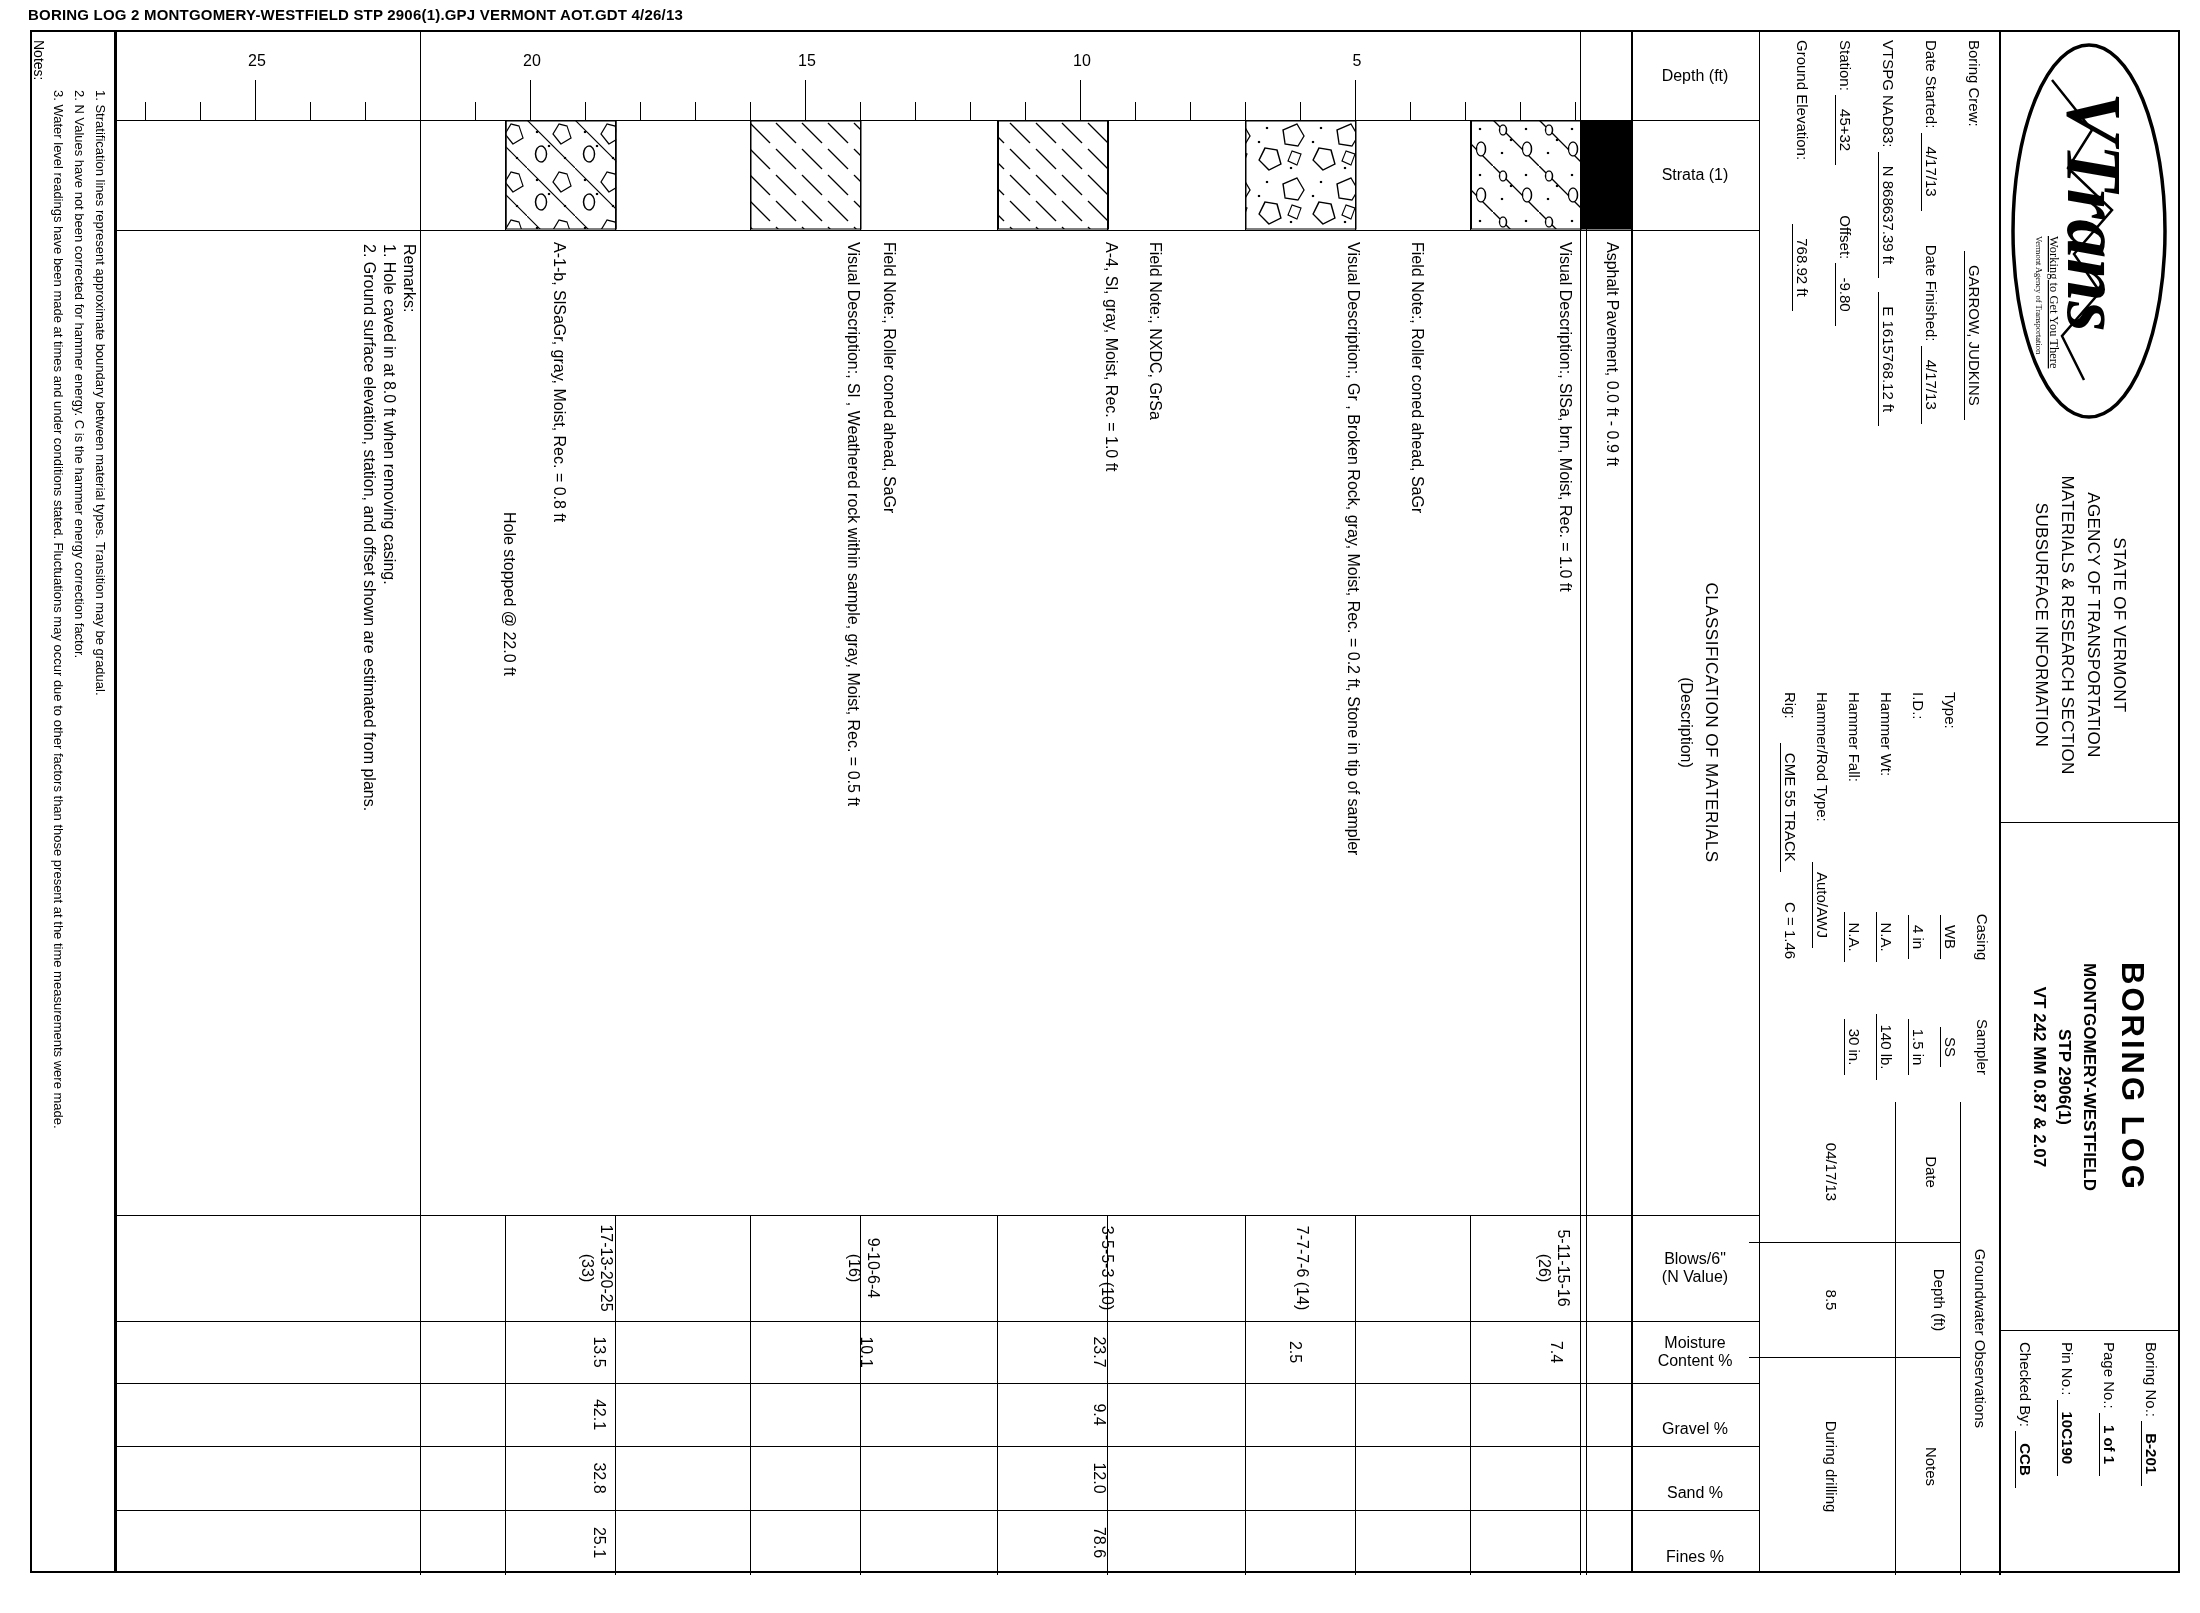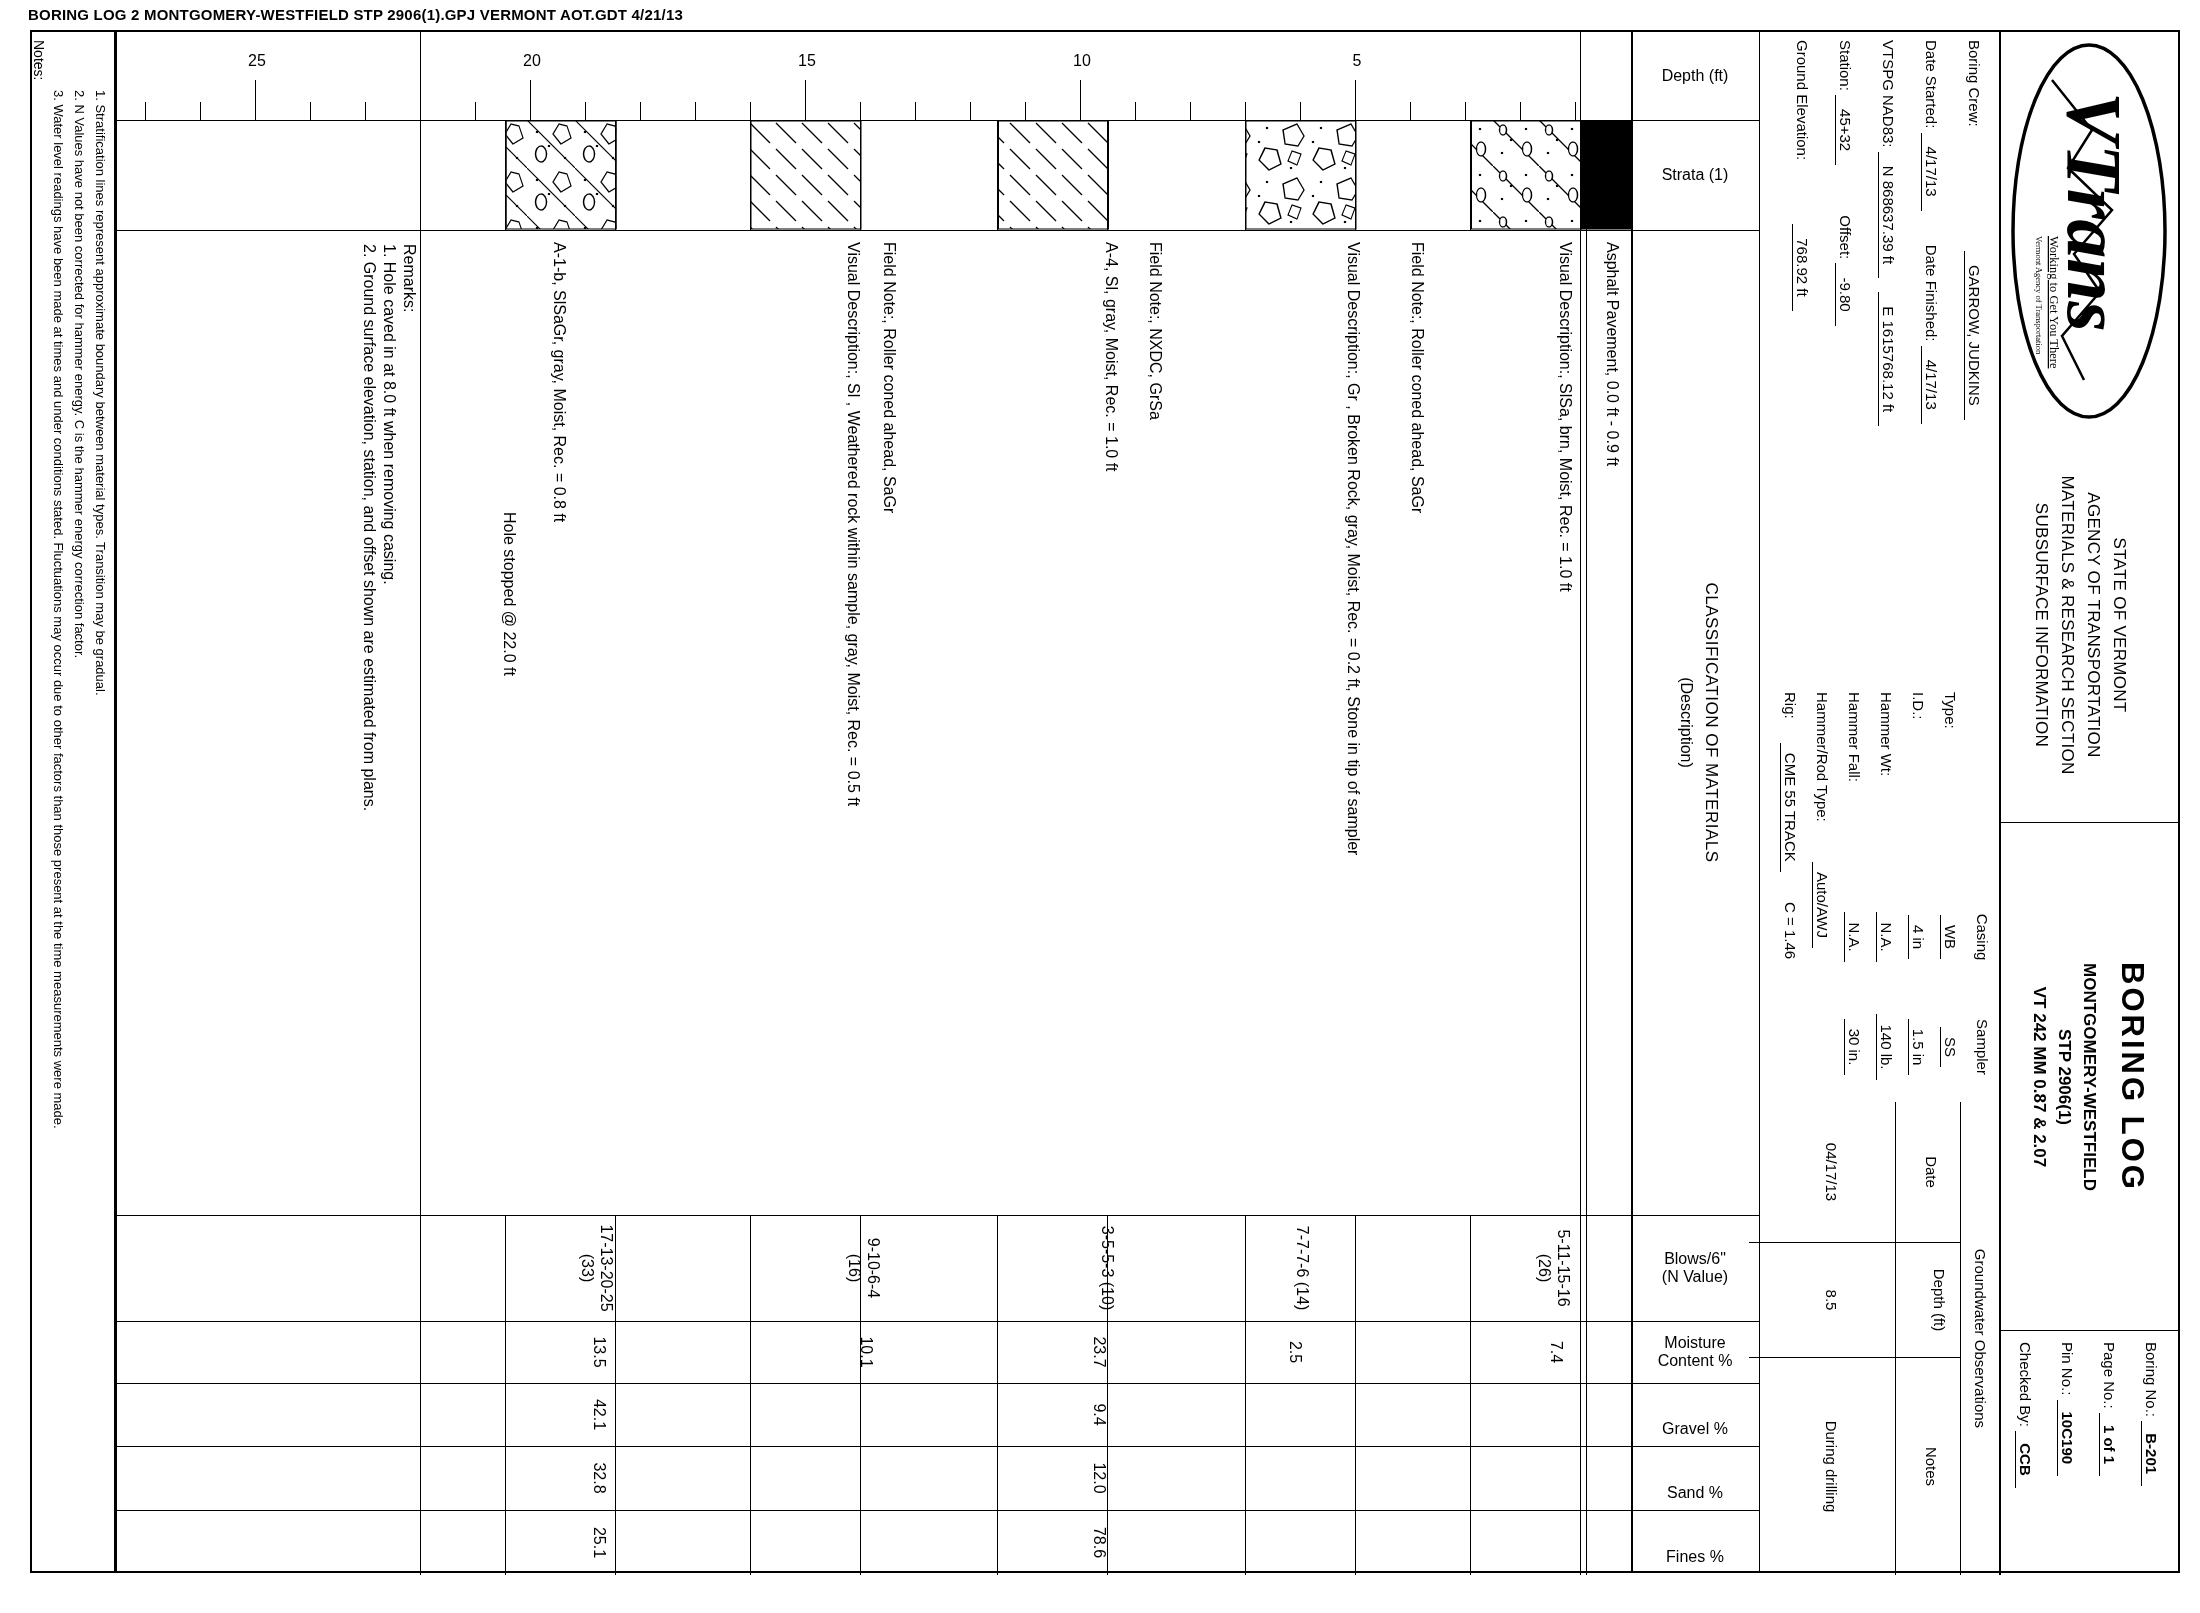--- a/index.html
+++ b/index.html
@@ -55,21 +55,21 @@
   .dlabel{position:absolute;transform:rotate(-90deg);font-size:16px;width:30px;text-align:center;}
   
   #notes{position:absolute;left:0;top:2063px;width:100%;height:84px;border-top:1.6px solid #000;font-size:13px;}
   #notes .nline{position:absolute;left:58px;white-space:nowrap;}
   #notes .nlabel{position:absolute;left:8px;font-size:14px;}
   svg text{font-family:"Liberation Serif",serif;}
 </style>
 </head>
 <body>
 
-<div id="banner">BORING LOG  2  MONTGOMERY-WESTFIELD STP 2906(1).GPJ  VERMONT AOT.GDT  4/21/13</div>
+<div id="banner">BORING LOG  2  MONTGOMERY-WESTFIELD STP 2906(1).GPJ  VERMONT AOT.GDT  4/26/13</div>
 
 <div id="page">
  <div id="form">
 
   <div id="rowA">
     <div class="abs" style="left:8px;top:8px;">
       <svg width="382" height="162" viewBox="0 0 382 162">
         <ellipse cx="191" cy="81" rx="186" ry="76" fill="none" stroke="#000" stroke-width="3.5"></ellipse>
         <polyline points="40,118 90,78 128,102 170,58 214,96 252,70 296,108 340,86" fill="none" stroke="#000" stroke-width="2.5"></polyline>
         <text x="52" y="102" font-size="78" font-weight="bold" font-style="italic">VTrans</text>

